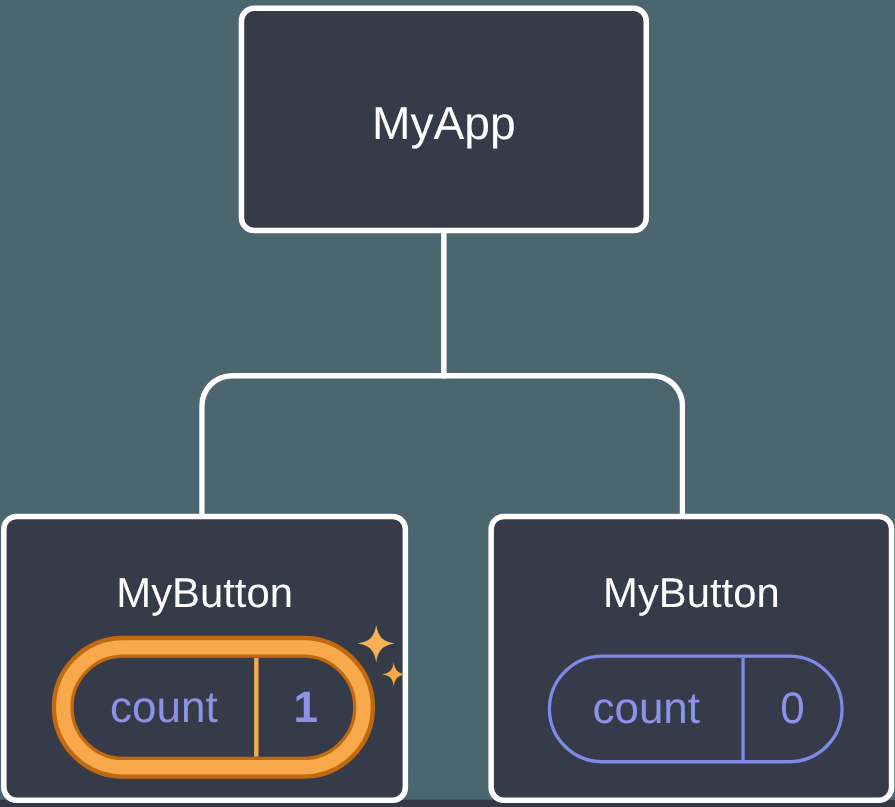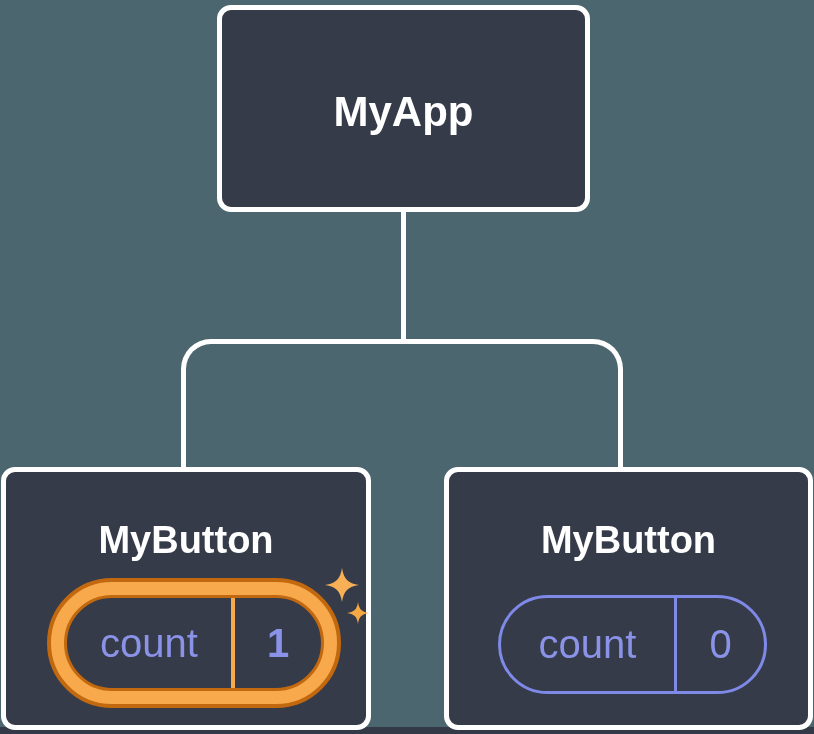--- a/index.html
+++ b/index.html
@@ -38,28 +38,28 @@
   .node {
     position: absolute; background: #353b48;
     border: 5px solid #ffffff; border-radius: 14px;
     box-sizing: border-box; z-index: 3;
   }
   .node-root {
     left: 217px; top: 5px; width: 373px; height: 207px;
     display: flex; align-items: center; justify-content: center;
   }
   .node-root .node-label {
-    color: #ffffff; font-size: 42px; font-weight: 700; padding-top: 6px;
+    color: #ffffff; font-size: 42px; font-weight: 400; padding-top: 6px;
   }
   .node-child-left  { left: 1px;   top: 467px; width: 370px; height: 263px; }
   .node-child-right { left: 444px; top: 467px; width: 369px; height: 263px; }
   .child-title {
     position: absolute; left: 0; right: 0; top: 44px; height: 48px;
     line-height: 48px; text-align: center;
-    color: #ffffff; font-size: 38px; font-weight: 700;
+    color: #ffffff; font-size: 38px; font-weight: 400;
   }
 
   
   .pill-hl-outer {
     position: absolute; left: 41px; top: 106px; width: 294px; height: 130px;
     background: #f7a94c; border: 4px solid #c2690f; border-radius: 999px;
     box-sizing: border-box;
   }
   .pill-hl-inner {
     position: absolute; left: 13px; right: 13px; top: 13px; bottom: 13px;

